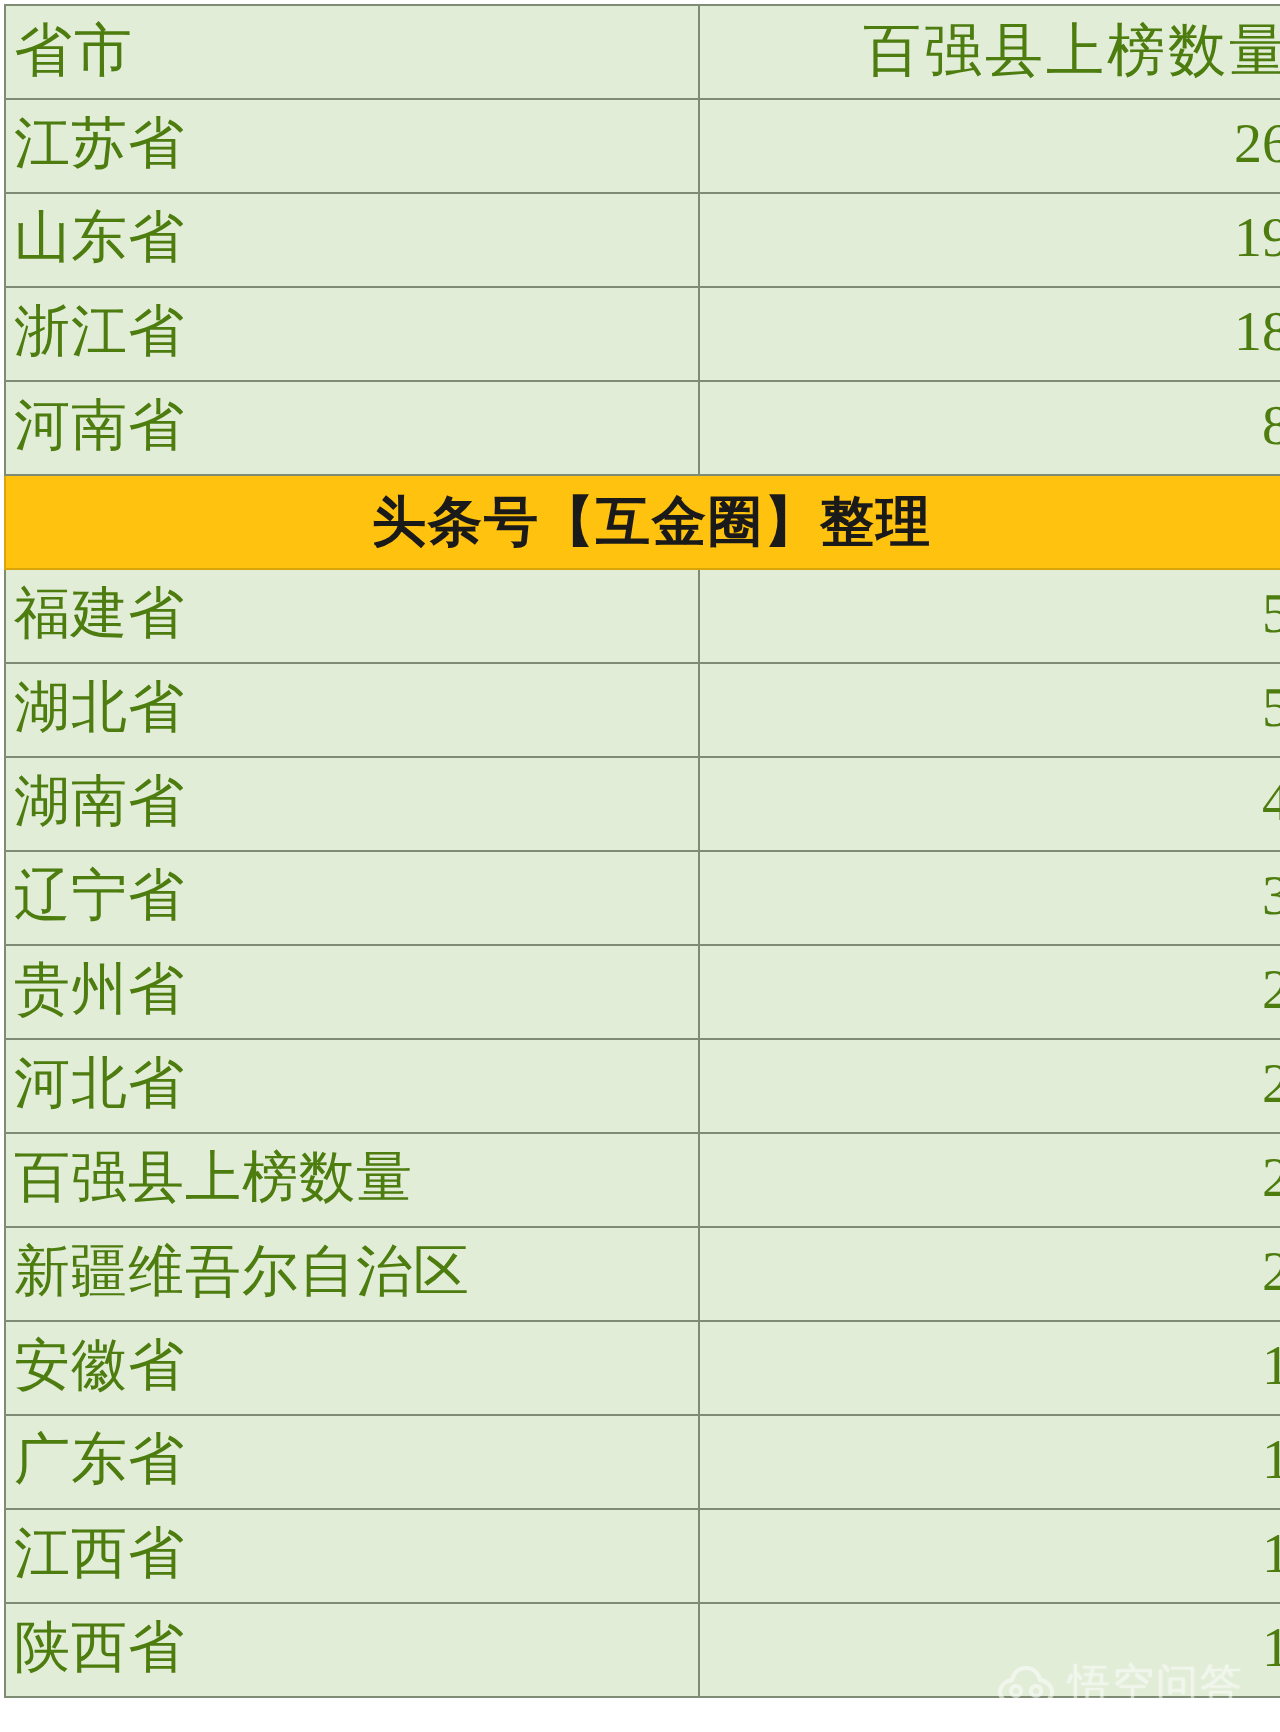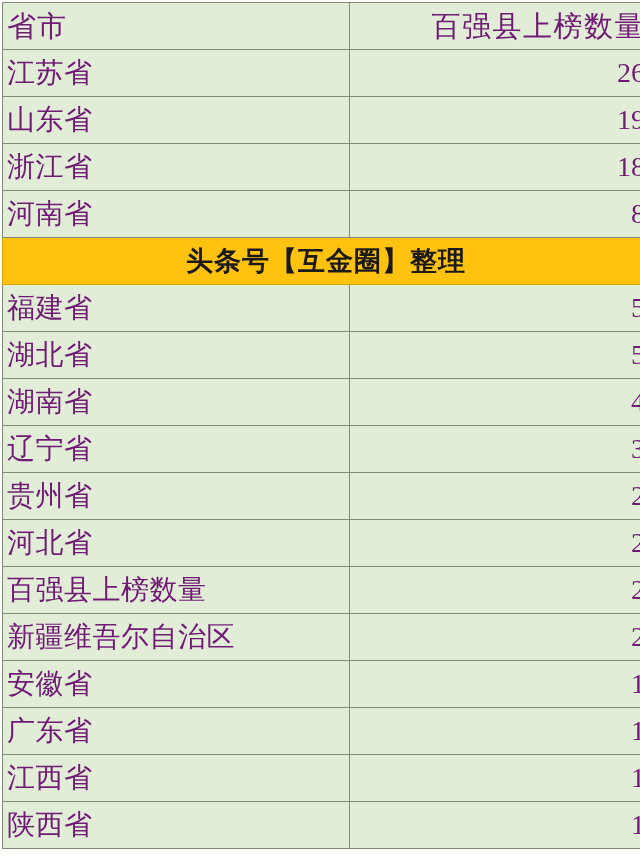--- a/index.html
+++ b/index.html
@@ -36,21 +36,21 @@
     table-layout: fixed;
     background: #e2edd8;
   }
 
   table.grid td {
     border: 1px solid #7d8c72;
     background: #e2edd8;
     height: 46px;
     padding: 0 4px;
     vertical-align: middle;
-    color: #701a75;
+    color: #4d7c0f;
     font-size: 28px;
     line-height: 1.05;
     white-space: nowrap;
     overflow: hidden;
   }
 
   td.col-prov {
     width: 338px;
     text-align: left;
     letter-spacing: 0.5px;
@@ -185,13 +185,25 @@
         <td class="col-prov">江西省</td>
         <td class="col-count">1</td>
       </tr>
       <tr>
         <td class="col-prov">陕西省</td>
         <td class="col-count">1</td>
       </tr>
     </tbody>
   </table>
 
+  <div class="watermark">
+    <span class="wm-logo-wrap">
+      <svg class="wm-logo" viewBox="0 0 60 44" xmlns="http://www.w3.org/2000/svg" aria-hidden="true">
+        <g fill="none" stroke="#ffffff" stroke-width="4" stroke-linecap="round" stroke-linejoin="round">
+          <path d="M30 6 C22 6 17 12 16 18 C9 19 4 24 4 30 C4 36 9 40 15 40 L45 40 C51 40 56 36 56 30 C56 24 51 19 44 18 C43 12 38 6 30 6 Z"></path>
+          <circle cx="20" cy="29" r="5"></circle>
+          <circle cx="40" cy="29" r="5"></circle>
+        </g>
+      </svg>
+    </span>
+    <span class="wm-text">悟空问答</span>
+  </div>
 </div>
 
 </body></html>

